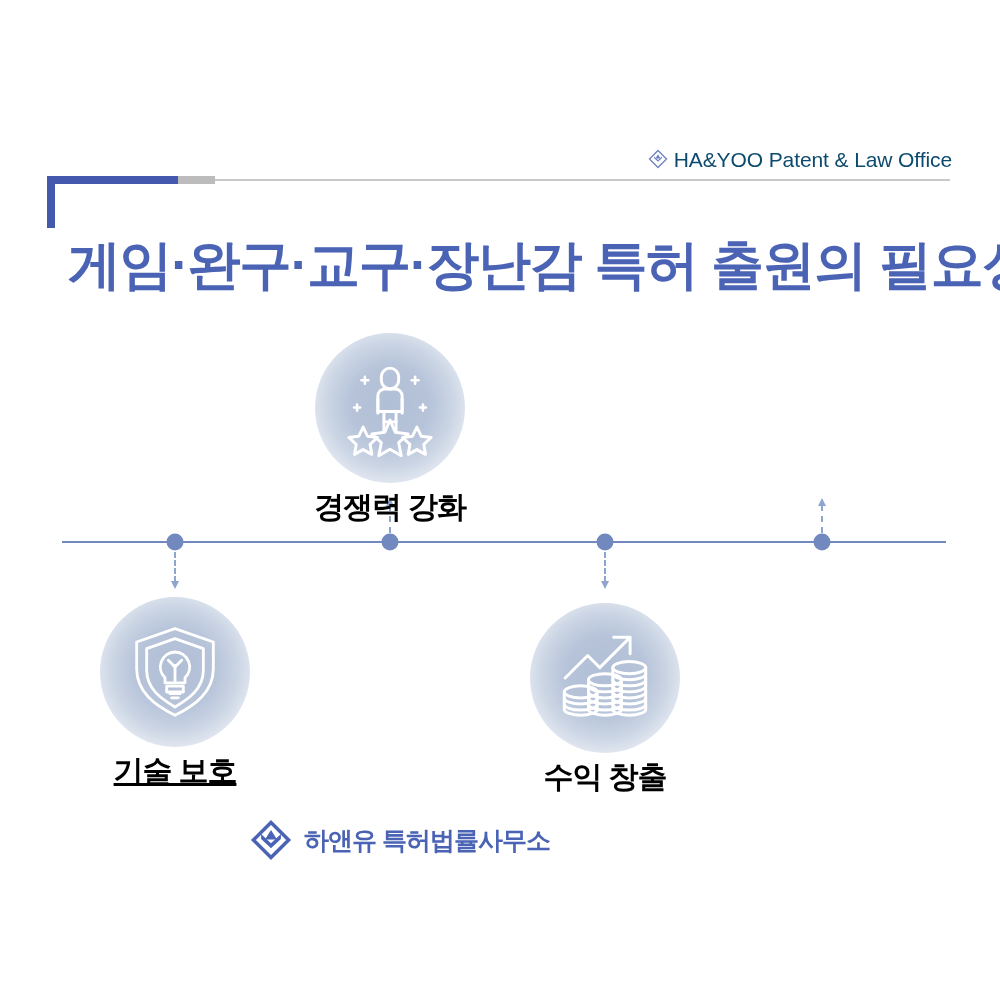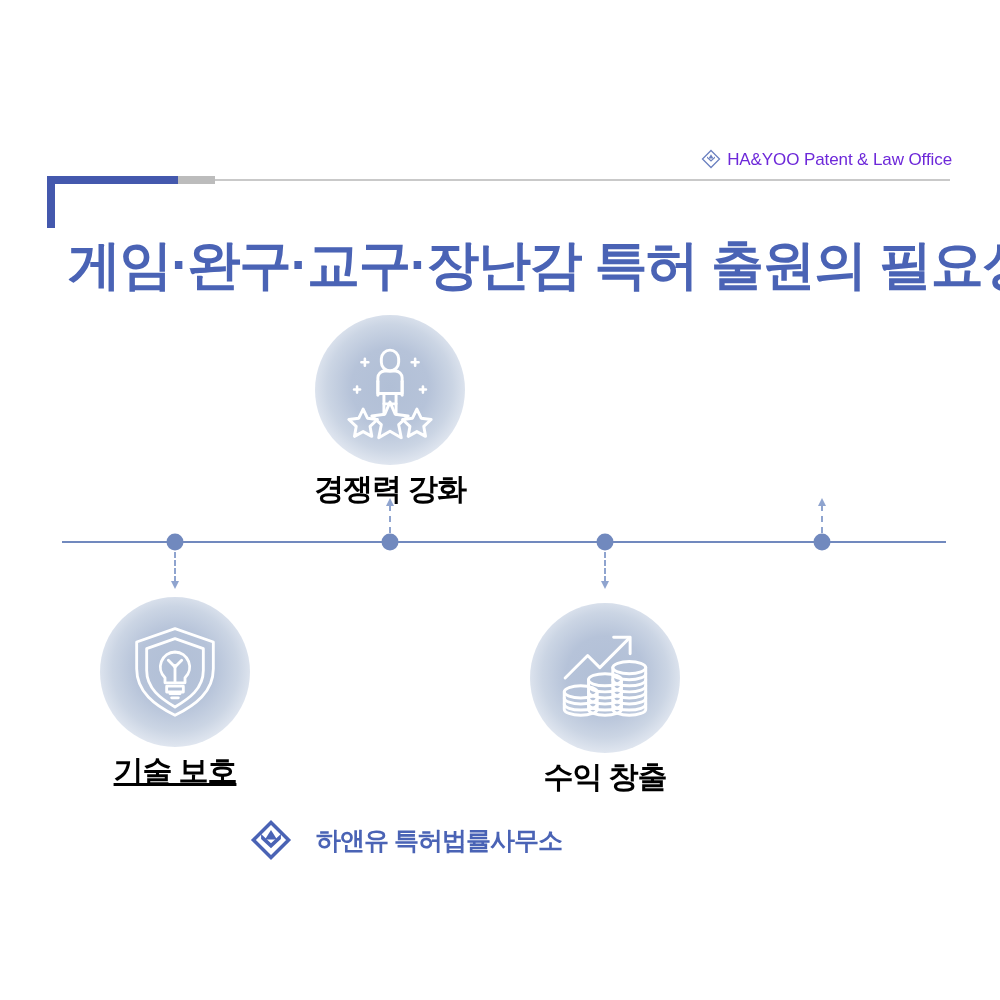--- a/index.html
+++ b/index.html
@@ -34,23 +34,23 @@
     align-items: center;
     gap: 6px;
     height: 22px;
   }
   .brand-top .brand-mark {
     width: 20px;
     height: 20px;
     display: block;
   }
   .brand-top .brand-text {
-    font-size: 17px;
+    font-size: 21px;
     font-weight: 400;
-    color: #6d28d9;
+    color: #0c4a6e;
     letter-spacing: -0.1px;
     white-space: nowrap;
     line-height: 1;
   }
 
   
   .rule-wrap {
     position: absolute;
     left: 47px;
     top: 176px;
@@ -183,21 +183,21 @@
     white-space: nowrap;
   }
 
   
   .brand-bottom {
     position: absolute;
     left: 249px;
     top: 818px;
     display: flex;
     align-items: center;
-    gap: 23px;
+    gap: 11px;
     height: 44px;
   }
   .brand-bottom .brand-mark {
     width: 44px;
     height: 44px;
     display: block;
   }
   .brand-bottom .brand-text {
     font-size: 25px;
     font-weight: 700;
@@ -249,21 +249,21 @@
   <div class="connector up" style="left:390px; top:505px; height:28px;">
     <span class="arrowhead"></span>
   </div>
   <div class="connector down" style="left:605px; top:552px; height:30px;">
     <span class="arrowhead"></span>
   </div>
   <div class="connector up" style="left:822px; top:505px; height:28px;">
     <span class="arrowhead"></span>
   </div>
 
-  <div class="item" style="left:390px; top:315px;">
+  <div class="item" style="left:390px; top:333px;">
     <div class="icon-bubble">
       <svg viewBox="0 0 120 120" width="104" height="104" aria-hidden="true">
         <g fill="none" stroke="#ffffff" stroke-width="3.4" stroke-linecap="round" stroke-linejoin="round">
 
           <rect x="50" y="14" width="20" height="24" rx="10"></rect>
 
           <path d="M46 46 a8 8 0 0 1 8-8 h12 a8 8 0 0 1 8 8 v18 h-28 Z"></path>
 
           <path d="M46 50 v16"></path>
           <path d="M74 50 v16"></path>

